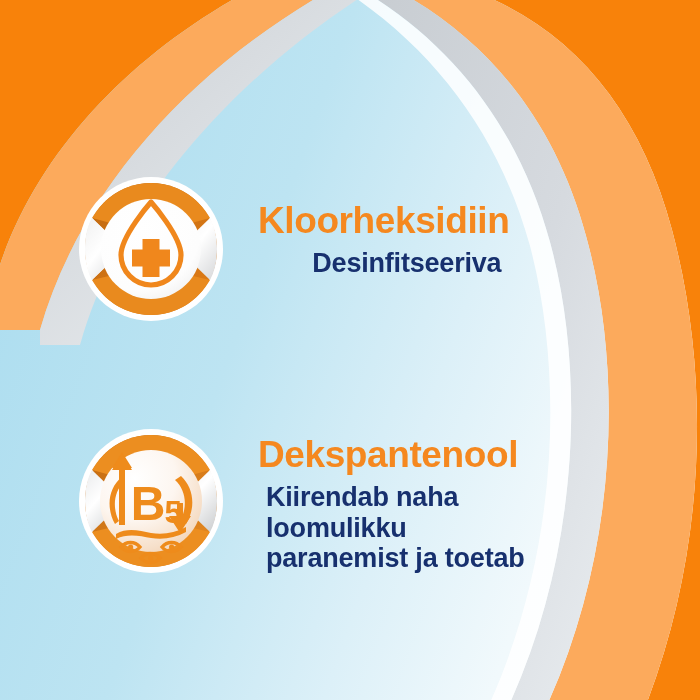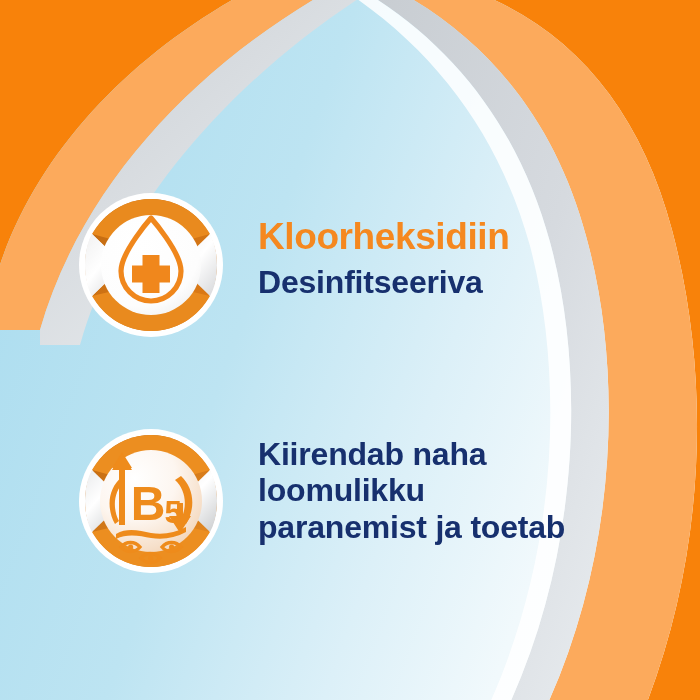--- a/index.html
+++ b/index.html
@@ -30,21 +30,21 @@
     inset: 0;
     width: 700px;
     height: 700px;
   }
 
   .feature {
     position: absolute;
     display: flex;
     align-items: flex-start;
   }
-  .feature-1 { left: 78px; top: 192px; }
+  .feature-1 { left: 78px; top: 176px; text-align: right; }
   .feature-2 { left: 78px; top: 428px; }
 
   .badge {
     position: relative;
     width: 146px;
     height: 146px;
     flex: 0 0 146px;
   }
   .badge svg { display: block; width: 146px; height: 146px; }
 
@@ -57,26 +57,26 @@
   .f-title {
     font-size: 37px;
     line-height: 1.02;
     font-weight: bold;
     color: #F5881F;
     letter-spacing: -0.4px;
     margin: 0 0 8px 0;
     white-space: nowrap;
   }
   .f-desc {
-    font-size: 32px;
+    font-size: 27px;
     line-height: 1.14;
     font-weight: bold;
     color: #17306E;
     letter-spacing: -0.2px;
-    margin: 0;
+    margin: 8px;
     max-width: 330px;
   }
   .f-desc span { display: block; white-space: nowrap; }
 </style>
 </head>
 <body>
 
 <div class="stage">
 
   <svg class="bg-svg" viewBox="0 0 700 700" aria-hidden="true">
@@ -215,20 +215,21 @@
           <path d="M 43 119 C 48 113 57 113 62 119 C 57 125 48 125 43 119 Z" fill="none" stroke="#EE8B1B" stroke-width="3.4"></path>
           <path d="M 84 119 C 89 113 98 113 103 119 C 98 125 89 125 84 119 Z" fill="none" stroke="#EE8B1B" stroke-width="3.4"></path>
           <path d="M 63 130 C 68 124 77 124 82 130 C 77 136 68 136 63 130 Z" fill="none" stroke="#EE8B1B" stroke-width="3.4"></path>
           <path d="M 50 119 a 2.6 2.6 0 1 0 5.2 0 a 2.6 2.6 0 1 0 -5.2 0 Z" fill="#EE8B1B"></path>
           <path d="M 91 119 a 2.6 2.6 0 1 0 5.2 0 a 2.6 2.6 0 1 0 -5.2 0 Z" fill="#EE8B1B"></path>
           <path d="M 70 130 a 2.6 2.6 0 1 0 5.2 0 a 2.6 2.6 0 1 0 -5.2 0 Z" fill="#EE8B1B"></path>
         </svg>
       </div>
 
       <div class="feature-text">
+        <h2 class="f-title">Dekspantenool</h2>
         <p class="f-desc">
           <span>Kiirendab naha</span>
           <span>loomulikku</span>
           <span>paranemist ja toetab</span>
         </p>
       </div>
     </div>
 
   </div>
 </div>

